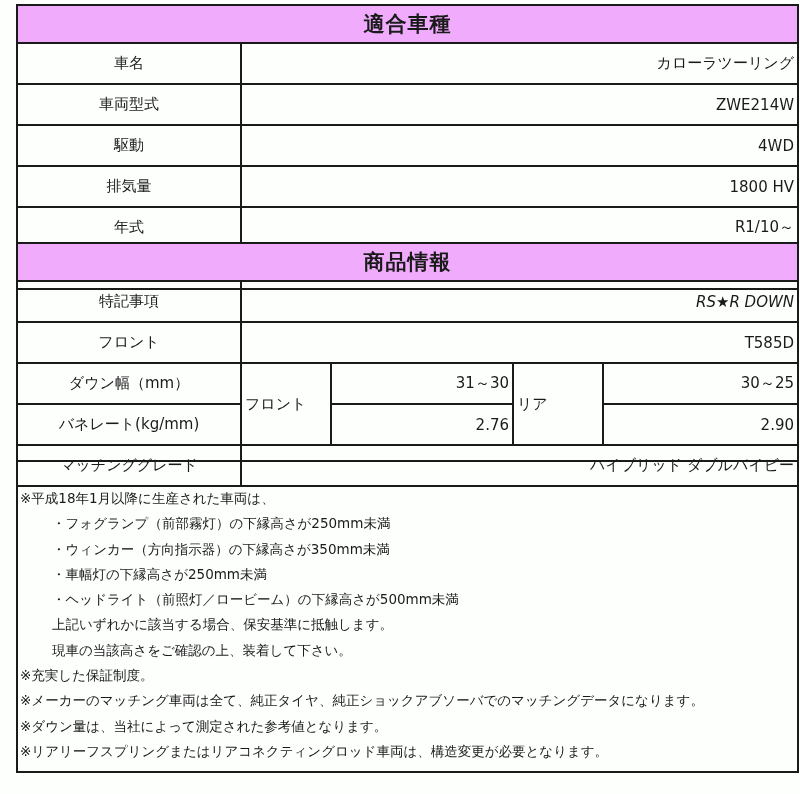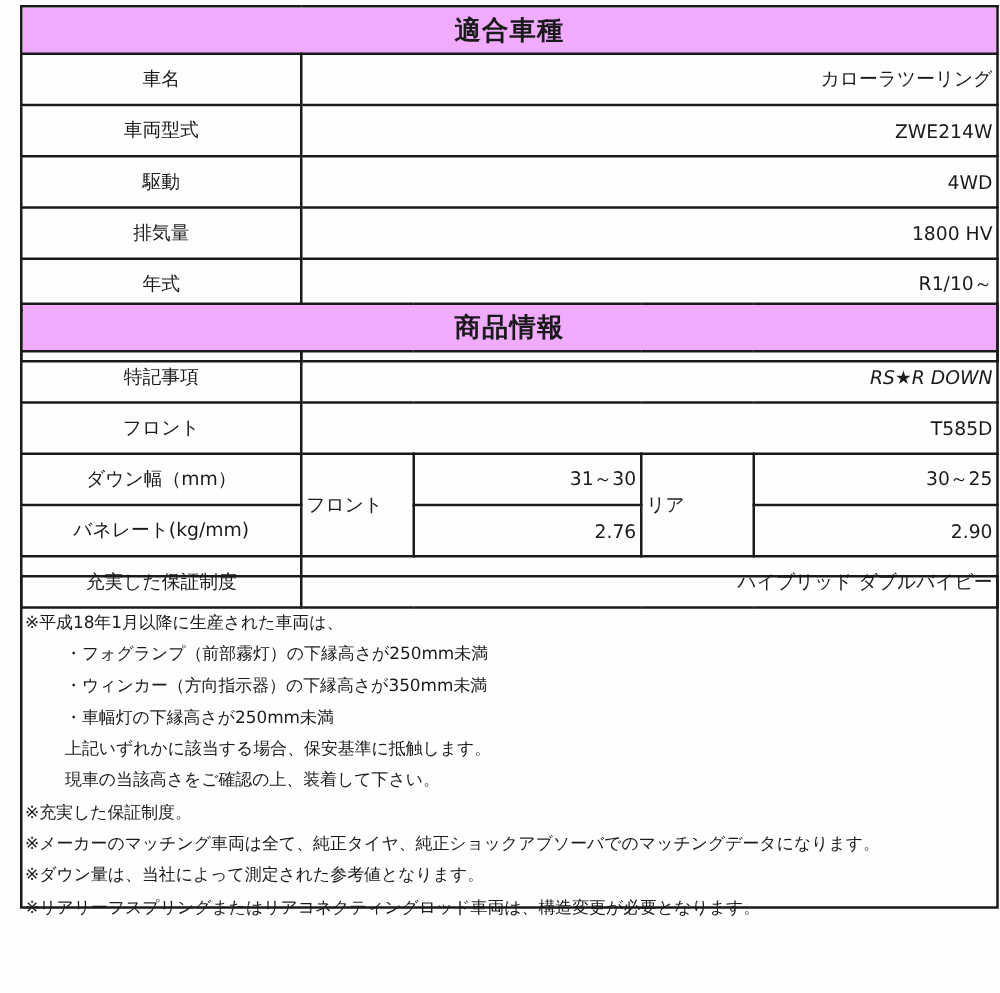--- a/index.html
+++ b/index.html
@@ -11,21 +11,21 @@
     th.section-title { background: #f0abfc; font-size: 21px; font-weight: bold; height: 38px; text-align: center; letter-spacing: 1px; }
     td.label { text-align: center; }
     td.value { text-align: right; }
     td.red { color: #1d4ed8; font-weight: bold; }
     td.italic { font-style: italic; }
     td.mid { }
 
     #fit-table { top: 4px; }
     #prod-table { top: 242px; }
 
-    .notes { position: absolute; left: 16px; top: 460px; width: 783px; height: 267px; border: 2px solid #1a1a1a; padding: 24px 0 0 2px; }
+    .notes { position: absolute; left: 16px; top: 460px; width: 783px; height: 313px; border: 2px solid #1a1a1a; padding: 24px 0 0 2px; }
     .notes .line { font-size: 13.5px; line-height: 25.3px; white-space: nowrap; }
     .notes .indent1 { padding-left: 32px; }
     .notes .indent2 { padding-left: 32px; }
   </style>
 </head>
 <body>
 
 <table id="fit-table">
   <colgroup>
       <col style="width:224px">
@@ -88,30 +88,31 @@
     <td class="value">31～30</td>
     <td rowspan="2" class="mid">リア</td>
     <td class="value">30～25</td>
   </tr>
   <tr>
     <td class="label">バネレート(kg/mm)</td>
     <td class="value">2.76</td>
     <td class="value">2.90</td>
   </tr>
   <tr>
-    <td class="label">充実した保証制度</td>
+    <td class="label">マッチンググレード</td>
     <td colspan="4" class="value">ハイブリッド ダブルバイビー</td>
   </tr>
 </tbody>
   </table>
 
 <div class="notes">
   <div class="line">※平成18年1月以降に生産された車両は、</div>
   <div class="line indent1">・フォグランプ（前部霧灯）の下縁高さが250mm未満</div>
   <div class="line indent1">・ウィンカー（方向指示器）の下縁高さが350mm未満</div>
   <div class="line indent1">・車幅灯の下縁高さが250mm未満</div>
+  <div class="line indent1">・ヘッドライト（前照灯／ロービーム）の下縁高さが500mm未満</div>
   <div class="line indent2">上記いずれかに該当する場合、保安基準に抵触します。</div>
   <div class="line indent2">現車の当該高さをご確認の上、装着して下さい。</div>
   <div class="line">※充実した保証制度。</div>
   <div class="line">※メーカーのマッチング車両は全て、純正タイヤ、純正ショックアブソーバでのマッチングデータになります。</div>
   <div class="line">※ダウン量は、当社によって測定された参考値となります。</div>
   <div class="line">※リアリーフスプリングまたはリアコネクティングロッド車両は、構造変更が必要となります。</div>
 </div>
 
 </body></html>

